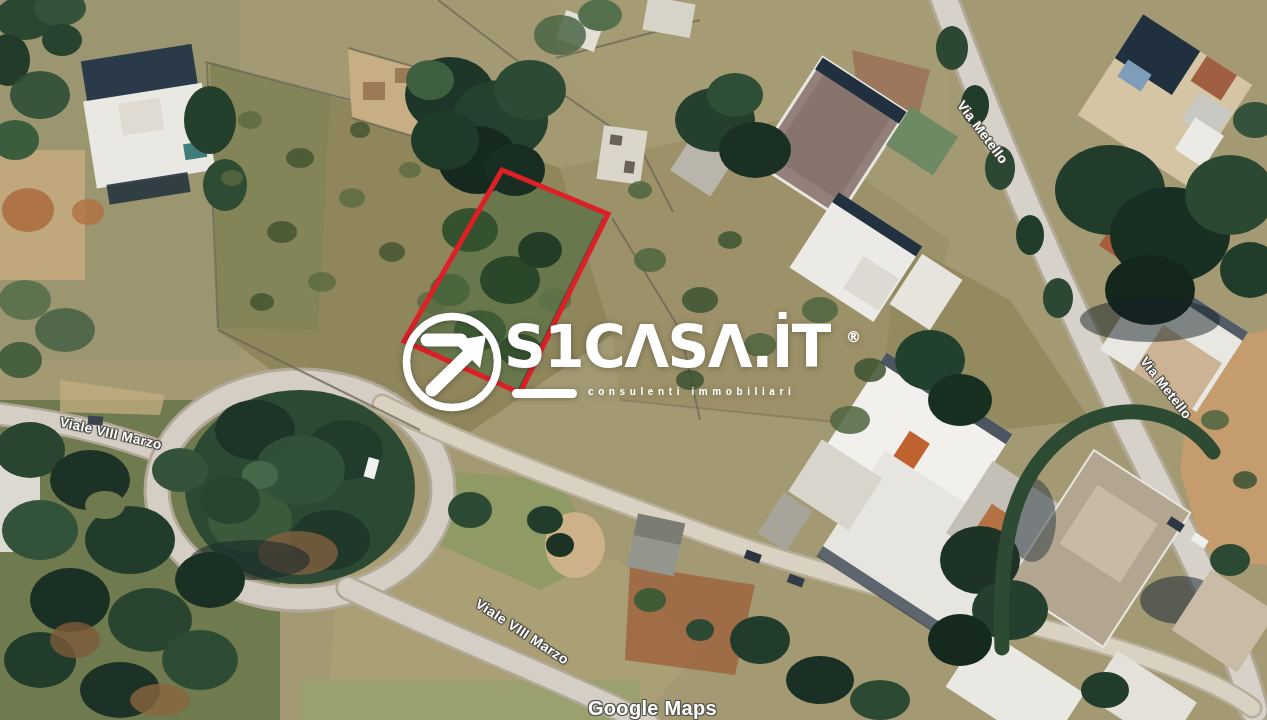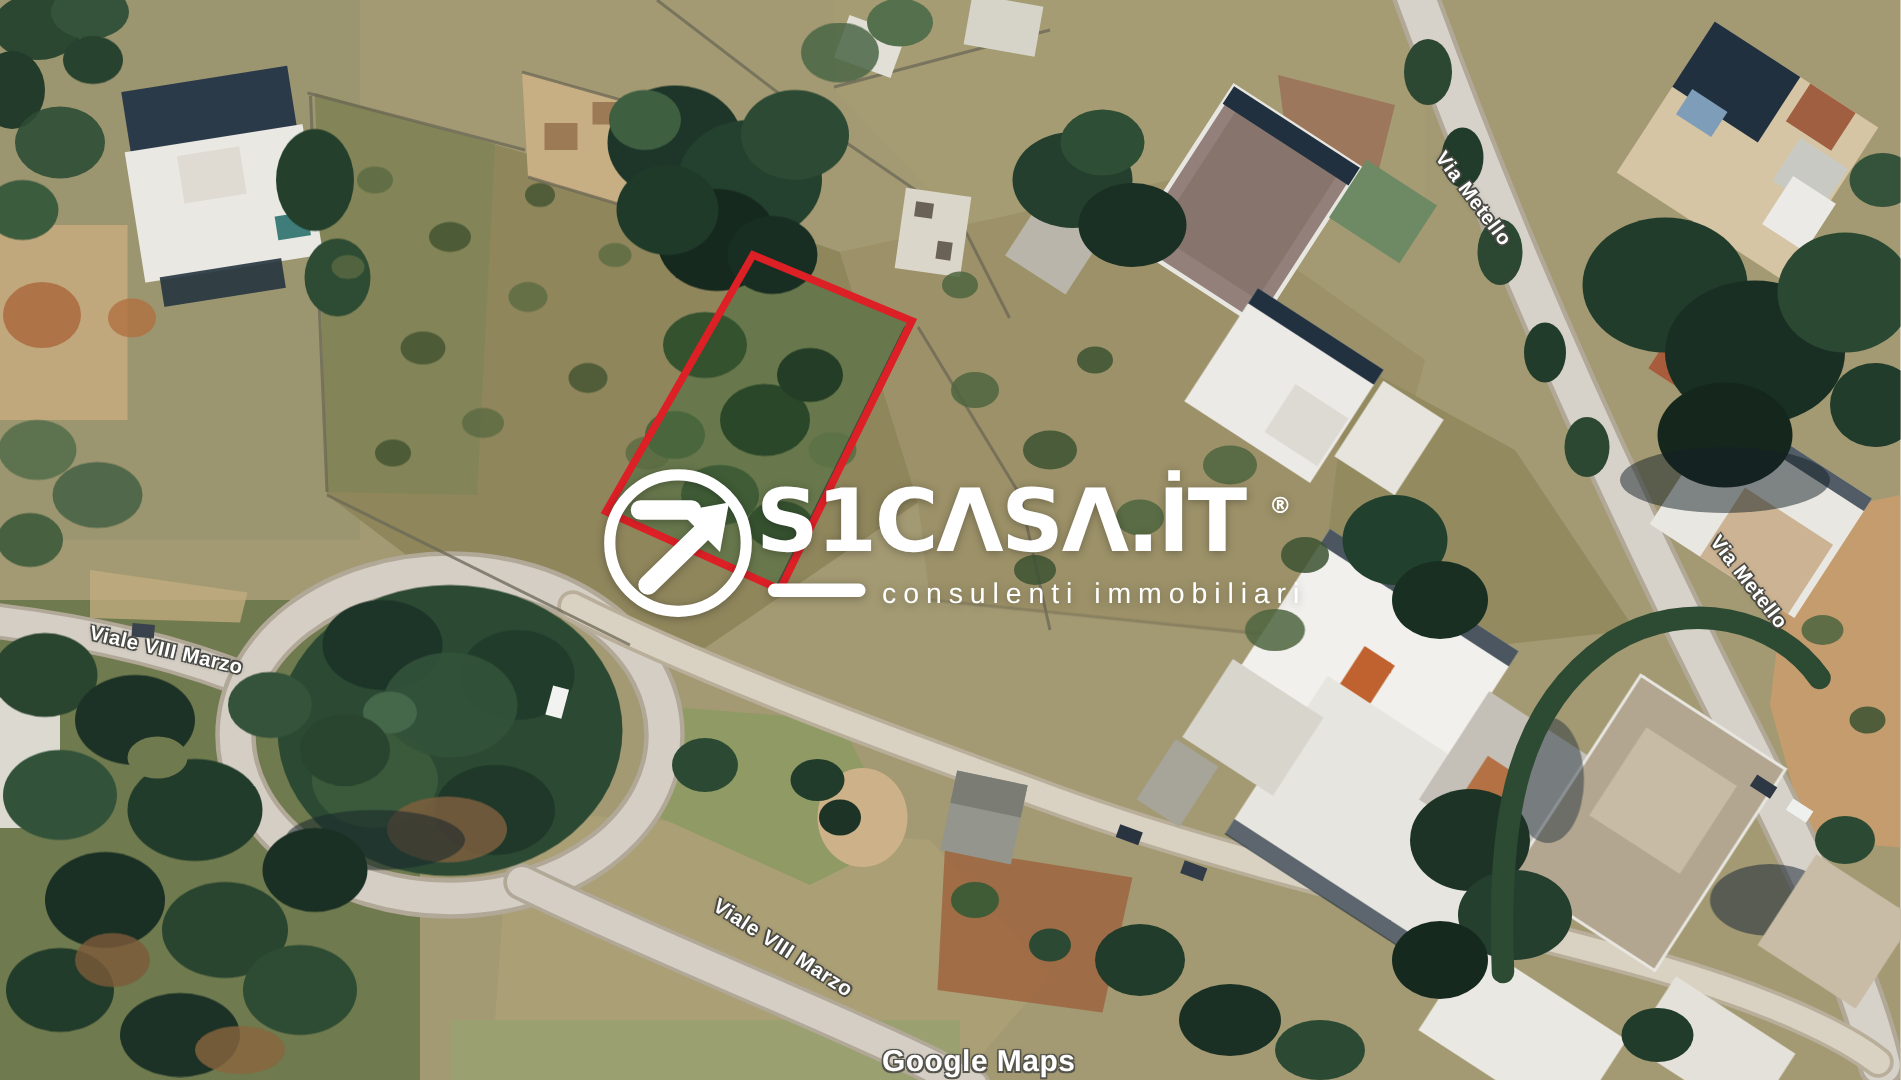--- a/index.html
+++ b/index.html
@@ -24,21 +24,21 @@
   
   .watermark{position:absolute;left:0;top:0;width:100%;height:100%;
     color:var(--watermark,#fff);filter:drop-shadow(0 1px 3px rgba(20,20,20,.35));}
   .wm-icon{position:absolute;left:401px;top:308px;}
   .wm-brand{position:absolute;left:504px;top:318px;font-family:"DejaVu Sans",sans-serif;
     font-weight:bold;font-size:58px;line-height:1;letter-spacing:-1.5px;}
   .wm-reg{position:absolute;left:846px;top:328px;font-size:15px;font-weight:bold;
     font-family:"DejaVu Sans",sans-serif;}
   .wm-bar{position:absolute;left:512px;top:389px;width:65px;height:9px;border-radius:5px;
     background:var(--watermark,#fff);}
-  .wm-tagline{position:absolute;left:588px;top:386px;font-size:19px;font-weight:400;
+  .wm-tagline{position:absolute;left:588px;top:386px;font-size:10px;font-weight:700;
     letter-spacing:4.6px;white-space:nowrap;}
 </style>
 </head>
 <body>
 
 <div class="stage">
 
   <svg class="scene" width="1267" height="720" viewBox="0 0 1267 720">
 
     <g>

